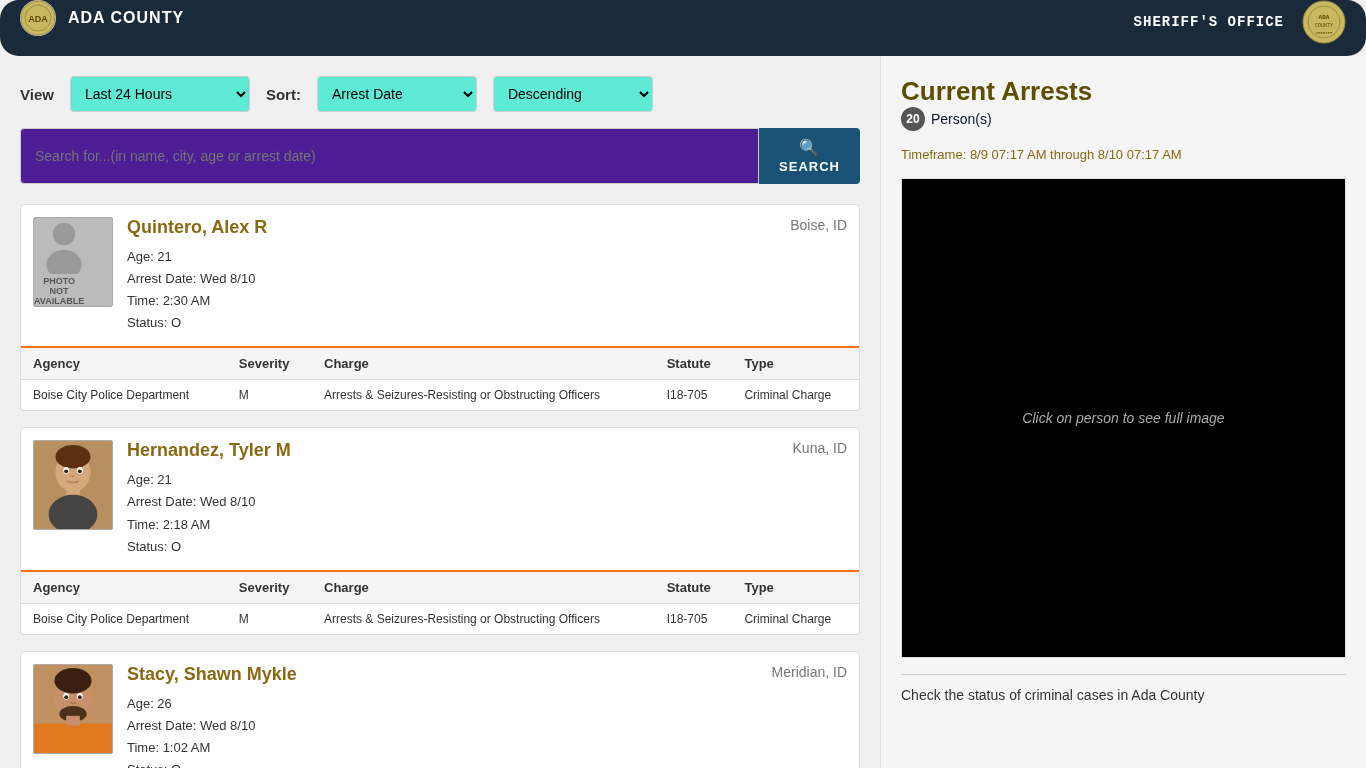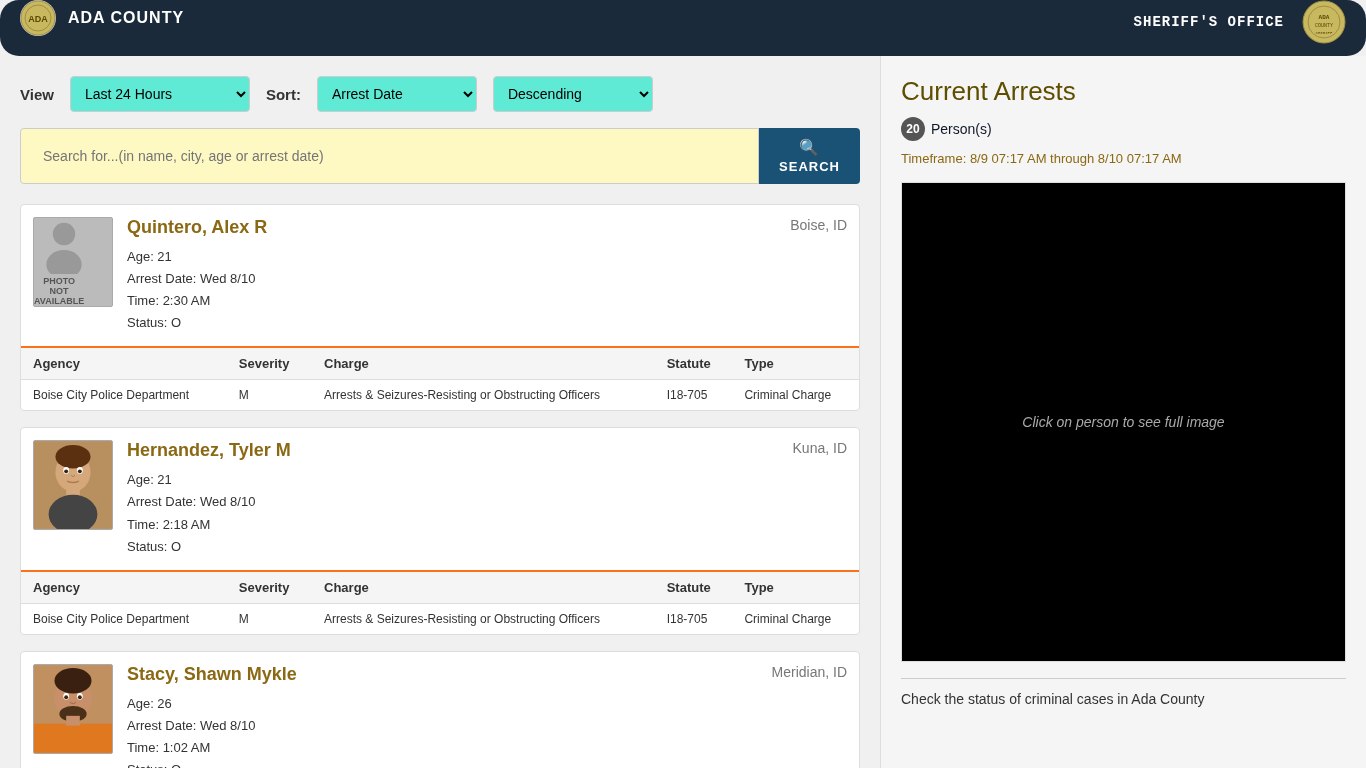--- a/index.html
+++ b/index.html
@@ -94,27 +94,27 @@
     .order-select { width: 160px; }
 
     
     .search-row {
       display: flex;
       gap: 0;
       margin-bottom: 20px;
     }
     .search-input {
       flex: 1;
-      padding: 10px 22px;
+      padding: 10px 14px;
       border: 1px solid #ccc;
       border-radius: 4px 0 0 4px;
       font-size: 14px;
       color: #888;
       outline: none;
-      background: #fef9c3;
+      background: #4c1d95;
     }
     .search-button {
       background: #1a5276;
       color: white;
       border: none;
       padding: 10px 20px;
       border-radius: 0 4px 4px 0;
       cursor: pointer;
       display: flex;
       flex-direction: column;
@@ -213,29 +213,29 @@
 
     
     .right-panel {
       flex: 1;
       padding: 20px;
       background: #f5f5f5;
       border-left: 1px solid #ddd;
     }
     .section-title {
       font-size: 26px;
-      font-weight: normal;
+      font-weight: bold;
       color: #5D4E00;
-      margin-bottom: 10px;
+      margin-bottom: 0;
     }
     .person-count-badge {
       display: inline-flex;
       align-items: center;
       gap: 6px;
-      margin-bottom: 10px;
+      margin-bottom: 16px;
     }
     .count-circle {
       background: #555;
       color: white;
       border-radius: 50%;
       width: 24px;
       height: 24px;
       display: flex;
       align-items: center;
       justify-content: center;

